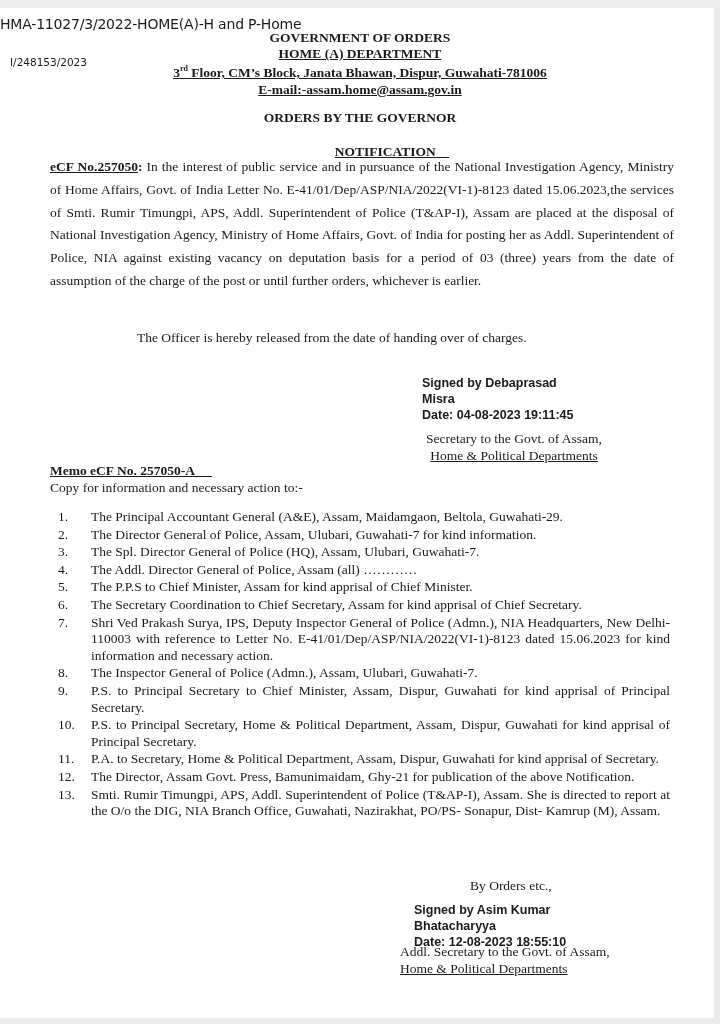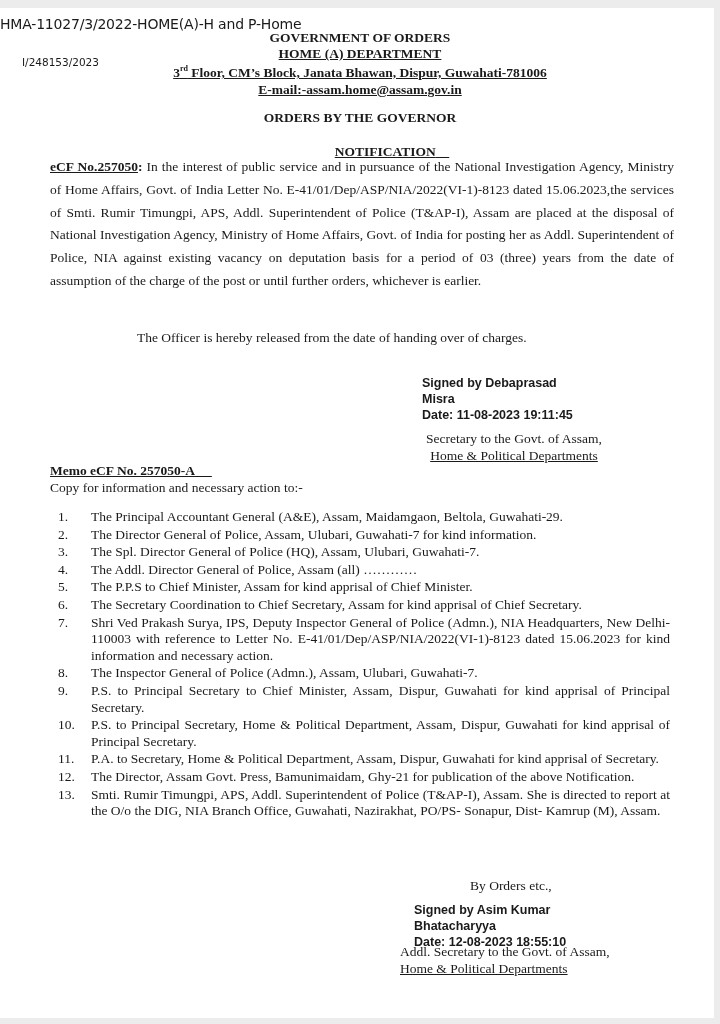--- a/index.html
+++ b/index.html
@@ -11,21 +11,21 @@
   }
   .page {
     position: absolute; left: 0; top: 8px; width: 714px; height: 1010px;
     background: #ffffff;
   }
   .abs { position: absolute; }
   .u { text-decoration: underline; }
   .b { font-weight: bold; }
 
   #file-no { left: 0; top: 16px; width: 720px; text-align: left; font-size: 14px; font-family: "DejaVu Sans", sans-serif; letter-spacing: -0.2px; }
-  #receipt-no { left: 10px; top: 56px; font-size: 10.5px; font-family: "DejaVu Sans", sans-serif; margin-left: 12px; }
+  #receipt-no { left: 10px; top: 56px; font-size: 10.5px; font-family: "DejaVu Sans", sans-serif; }
   .hd { left: 0; width: 720px; text-align: center; font-weight: bold; font-size: 13.5px; }
   #gov { top: 30px; }
   #dept { top: 46px; }
   #addr { top: 64px; }
   #email { top: 82px; }
   #orders { top: 110px; }
   #notif { top: 144px; margin-left: 32px; }
 
   .para {
     left: 50px; width: 624px; font-size: 13.5px; line-height: 22.8px;
@@ -65,21 +65,21 @@
 <div class="abs hd" id="orders">ORDERS BY THE GOVERNOR</div>
 <div class="abs hd u" id="notif"><span>NOTIFICATION</span>&nbsp;&nbsp;&nbsp;&nbsp;</div>
 
 <div class="abs para" id="body-para"><span class="b u">eCF No.257050</span><span class="b">:</span><span> In the interest of public service and in pursuance of the National Investigation Agency, Ministry of Home Affairs, Govt. of India Letter No. E-41/01/Dep/ASP/NIA/2022(VI-1)-8123 dated 15.06.2023,the services of Smti. Rumir Timungpi, APS, Addl. Superintendent of Police (T&amp;AP-I), Assam are placed at the disposal of National Investigation Agency, Ministry of Home Affairs, Govt. of India for posting her as Addl. Superintendent of Police, NIA against existing vacancy on deputation basis for a period of 03 (three) years from the date of assumption of the charge of the post or until further orders, whichever is earlier.</span></div>
 
 <div class="abs" id="release">The Officer is hereby released from the date of handing over of charges.</div>
 
 <div class="abs sig" id="sig1">
   <div>Signed by Debaprasad</div>
   <div>Misra</div>
-  <div>Date: 11-08-2023 19:11:45</div>
+  <div>Date: 04-08-2023 19:11:45</div>
 </div>
 <div class="abs" id="desig1">
   <div>Secretary to the Govt. of Assam,</div>
   <div class="u">Home &amp; Political Departments</div>
 </div>
 
 <div class="abs" id="memo"><span>Memo eCF No. 257050-A</span>&nbsp;&nbsp;&nbsp;&nbsp;&nbsp;</div>
 <div class="abs" id="copy">Copy for information and necessary action to:-</div>
 
 <ol class="abs list">

